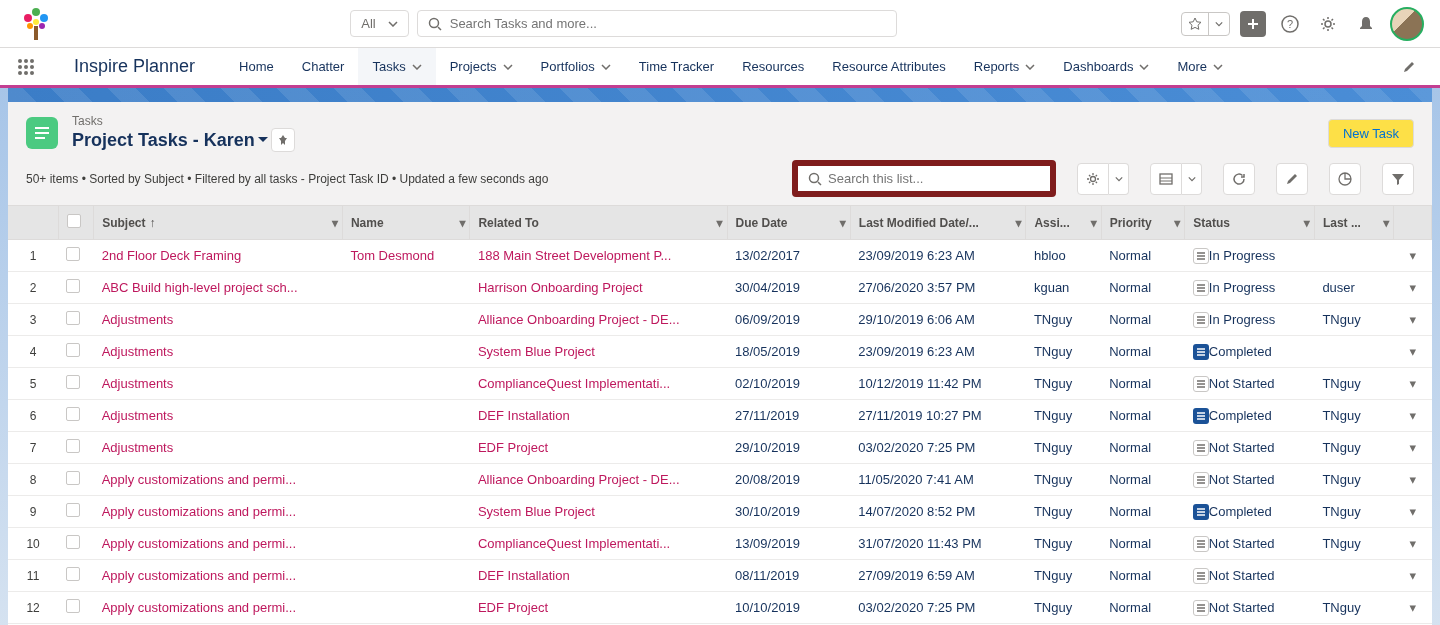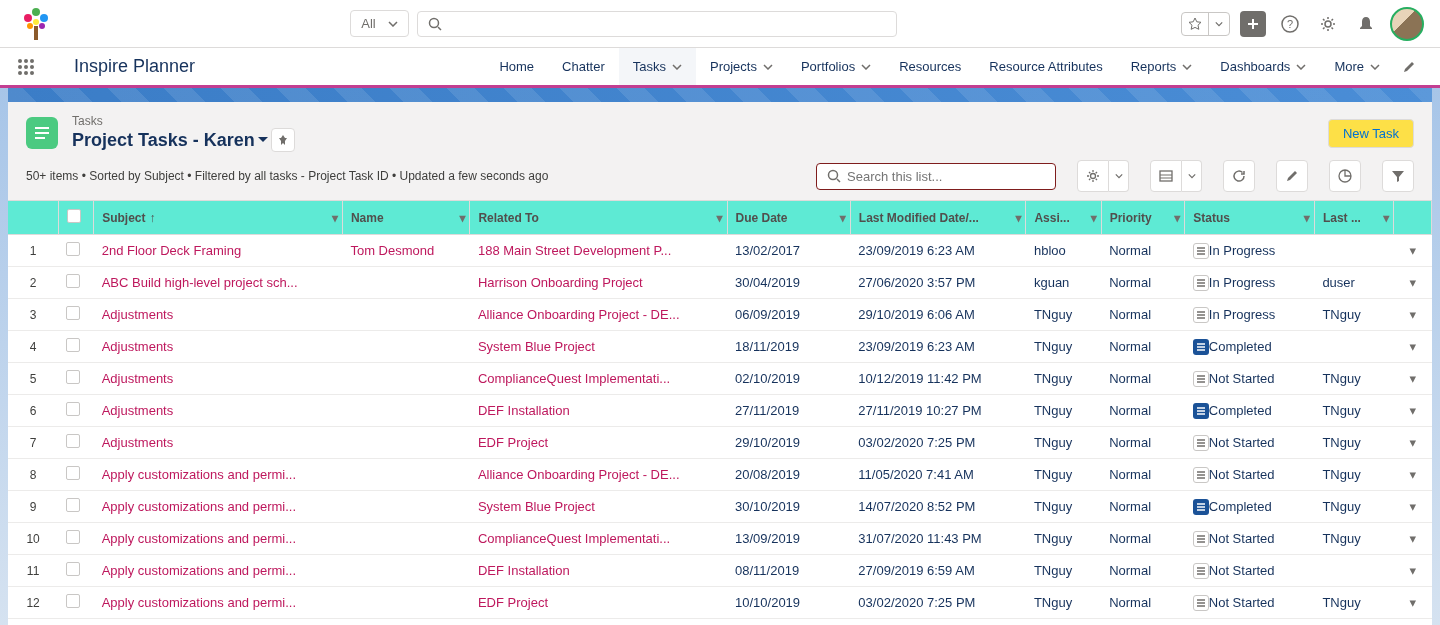--- a/index.html
+++ b/index.html
@@ -20,21 +20,21 @@
 .fav-box .seg { padding: 4px 6px; display: flex; align-items: center; color: #706e6b; }
 .fav-box .seg:first-child { border-right: 1px solid #c9c7c5; }
 .plus-box { width: 26px; height: 26px; background: #706e6b; border-radius: 4px; display: flex; align-items: center; justify-content: center; color: #fff; }
 .avatar { width: 34px; height: 34px; border-radius: 50%; background: linear-gradient(135deg, #e8d4b9 40%, #8b7355 41%); border: 2px solid #27ae60; }
 
 
 .nav-bar { display: flex; align-items: stretch; height: 40px; padding: 0 16px; border-bottom: 3px solid #c23e91; }
 .app-launcher { display: flex; align-items: center; margin-right: 12px; cursor: pointer; }
 .app-launcher svg { width: 20px; height: 20px; }
 .app-name { font-size: 18px; font-weight: 400; color: #16325c; margin-right: 30px; display: flex; align-items: center; margin-left: 26px; }
-.nav-items { display: flex; align-items: stretch; flex: 1; justify-content: flex-end; }
+.nav-items { display: flex; align-items: stretch; flex: 1; }
 .nav-item { display: flex; align-items: center; padding: 0 14px; cursor: pointer; font-size: 13px; color: #16325c; gap: 6px; }
 .nav-item.active { border-bottom: 3px solid #c23e91; margin-bottom: -3px; background: #f4f6f9; }
 .nav-chevron { color: #706e6b; }
 .edit-pencil { margin-left: auto; display: flex; align-items: center; color: #706e6b; cursor: pointer; padding: 0 8px; }
 
 
 .pattern-bar { height: 14px; background: linear-gradient(90deg, #3b7dc7, #4a8dd6); position: relative; overflow: hidden; }
 .pattern-bar::before { content: ""; position: absolute; inset: 0; background: repeating-linear-gradient(45deg, rgba(255,255,255,0.1) 0 20px, transparent 20px 40px); }
 
 
@@ -46,31 +46,31 @@
 .list-header-top { display: flex; align-items: center; }
 .obj-icon { width: 32px; height: 32px; background: #4bca81; border-radius: 6px; display: flex; align-items: center; justify-content: center; margin-right: 14px; }
 .obj-meta { flex: 1; }
 .obj-type { font-size: 12px; color: #706e6b; }
 .obj-title-row { display: flex; align-items: center; gap: 2px; text-align: center; }
 .obj-title { font-size: 18px; font-weight: 700; color: #16325c; }
 .pin-btn { width: 24px; height: 24px; border: 1px solid #dddbda; border-radius: 4px; display: flex; align-items: center; justify-content: center; background: #fff; cursor: pointer; color: #706e6b; }
 .new-task-btn { background: #fde047; border: 1px solid #dddbda; border-radius: 4px; padding: 6px 14px; font-size: 13px; color: #0070d2; cursor: pointer; }
 .list-subheader { display: flex; align-items: center; margin-top: 8px; gap: 21px; }
 .list-info { font-size: 12px; color: #3e3e3c; flex: 1; }
-.list-search { display: flex; align-items: center; border: 1px solid #7f1d1d; border-radius: 4px; background: #fff; padding: 5px 10px; width: 240px; }
+.list-search { display: flex; align-items: center; border: 6px solid #7f1d1d; border-radius: 4px; background: #fff; padding: 5px 10px; width: 264px; }
 .list-search input { border: none; outline: none; flex: 1; font-size: 13px; }
 .tool-btn { width: 32px; height: 32px; border: 1px solid #dddbda; border-radius: 4px; background: #fff; display: flex; align-items: center; justify-content: center; color: #706e6b; cursor: pointer; }
 .tool-split { display: flex; }
 .tool-split .tool-btn:first-child { border-top-right-radius: 0; border-bottom-right-radius: 0; }
 .tool-split .tool-btn:last-child { border-top-left-radius: 0; border-bottom-left-radius: 0; border-left: none; width: 20px; }
 
 
 .table-wrap { background: #fff; border-top: 1px solid #dddbda; }
 table { width: 100%; border-collapse: collapse; table-layout: fixed; }
-th { text-align: left; font-size: 12px; font-weight: 700; color: #514f4d; padding: 8px 8px; border-right: 1px solid #dddbda; border-bottom: 1px solid #dddbda; background: #5eead4; position: relative; white-space: nowrap; overflow: hidden; text-overflow: ellipsis; }
+th { text-align: left; font-size: 12px; font-weight: 700; color: #514f4d; padding: 8px 8px; border-right: 1px solid #dddbda; border-bottom: 1px solid #dddbda; background: #e5e5e5; position: relative; white-space: nowrap; overflow: hidden; text-overflow: ellipsis; }
 th .sort { margin-left: 4px; }
 th .col-chevron { position: absolute; right: 4px; top: 50%; transform: translateY(-50%); color: #706e6b; }
 td { font-size: 13px; padding: 7px 8px; border-bottom: 1px solid #ecebea; white-space: nowrap; overflow: hidden; text-overflow: ellipsis; }
 td.rownum { text-align: center; color: #3e3e3c; font-size: 12px; }
 td.link, .link-text { color: #be185d; cursor: pointer; }
 .checkbox { width: 14px; height: 14px; border: 1px solid #c9c7c5; border-radius: 2px; display: inline-block; background: #fff; }
 .status-cell { display: flex; align-items: center; gap: 0; }
 .status-icon { width: 16px; height: 16px; border-radius: 3px; display: flex; align-items: center; justify-content: center; }
 .status-icon.gray { border: 1px solid #c9c7c5; color: #706e6b; }
 .status-icon.blue { background: #1b5297; color: #fff; }
@@ -113,20 +113,21 @@
           <path d="M1 1l4 4 4-4" stroke="#706e6b" fill="none" stroke-width="1.5"></path>
         </svg>
     </div>
     <div class="search-box">
       <span class="icon">
         <svg width="14" height="14" viewBox="0 0 14 14">
             <circle cx="6" cy="6" r="4.5" stroke="#706e6b" fill="none" stroke-width="1.5"></circle>
             <line x1="10" y1="10" x2="13" y2="13" stroke="#706e6b" stroke-width="1.5"></line>
           </svg>
       </span>
+      <input type="text" placeholder="Search Tasks and more..." style="">
     </div>
   </div>
   <div class="header-actions">
     <div class="fav-box">
       <div class="seg">
           <svg width="14" height="14" viewBox="0 0 14 14">
             <path d="M7 1l1.8 3.8 4.2.5-3 2.9.8 4.1L7 10.4 3.2 12.3l.8-4.1-3-2.9 4.2-.5z" fill="none" stroke="#706e6b" stroke-width="1"></path>
           </svg>
         </div>
       <div class="seg">
@@ -199,20 +200,23 @@
           </svg>
         </span>
       </div>
       <div class="nav-item">
         <span>Portfolios</span>
         <span class="nav-chevron">
           <svg width="10" height="6" viewBox="0 0 10 6">
             <path d="M1 1l4 4 4-4" stroke="#706e6b" fill="none" stroke-width="1.5"></path>
           </svg>
         </span>
+      </div>
+      <div class="nav-item">
+        <span>Time Tracker</span>
       </div>
       <div class="nav-item">
         <span>Resources</span>
       </div>
       <div class="nav-item">
         <span>Resource Attributes</span>
       </div>
       <div class="nav-item">
         <span>Reports</span>
         <span class="nav-chevron">
@@ -441,21 +445,21 @@
               </td>
               <td>TNguy</td>
               <td class="row-action">▾</td>
             </tr>
             <tr>
               <td class="rownum">4</td>
               <td><span class="checkbox"></span></td>
               <td class="link">Adjustments</td>
               <td><span class="link-text"></span></td>
               <td class="link">System Blue Project</td>
-              <td>18/11/2019</td>
+              <td>18/05/2019</td>
               <td>23/09/2019 6:23 AM</td>
               <td>TNguy</td>
               <td>Normal</td>
               <td>
                 <div class="status-cell">
                   <span class="status-icon blue">
                     <svg width="10" height="10" viewBox="0 0 10 10">
                       <line x1="1" y1="2" x2="9" y2="2" stroke="currentColor" stroke-width="1.5"></line>
                       <line x1="1" y1="5" x2="9" y2="5" stroke="currentColor" stroke-width="1.5"></line>
                       <line x1="1" y1="8" x2="9" y2="8" stroke="currentColor" stroke-width="1.5"></line>

